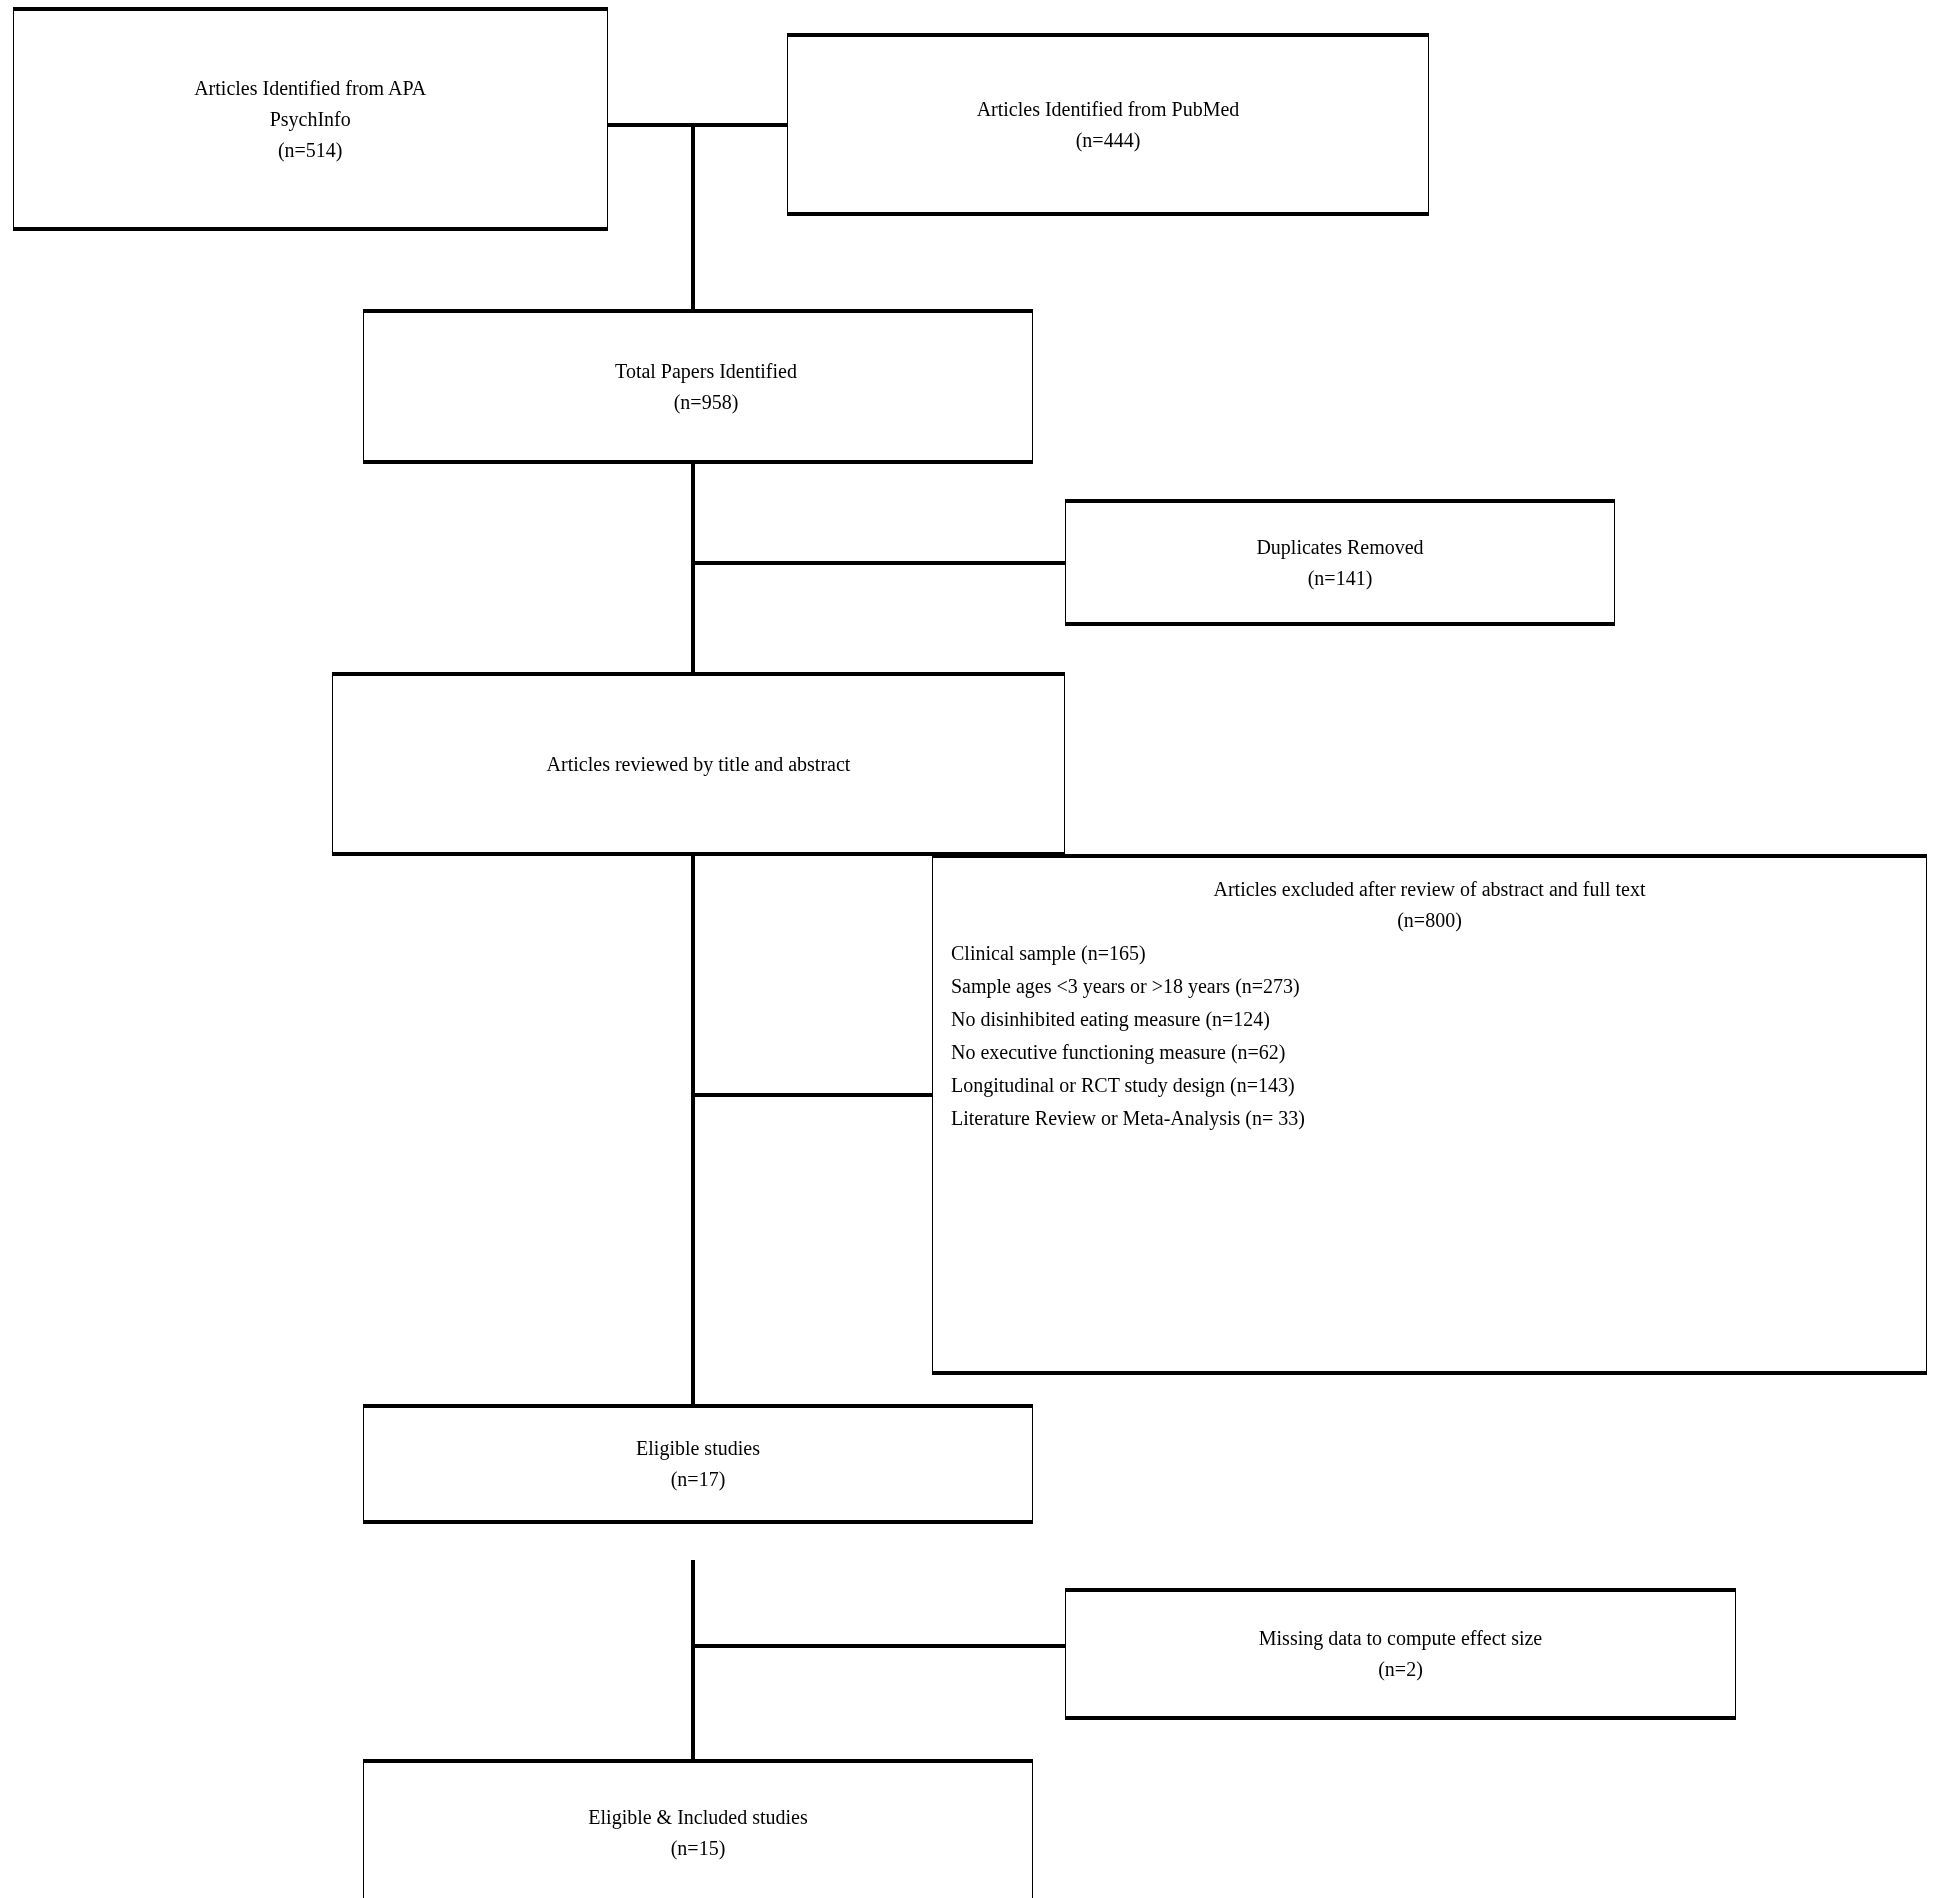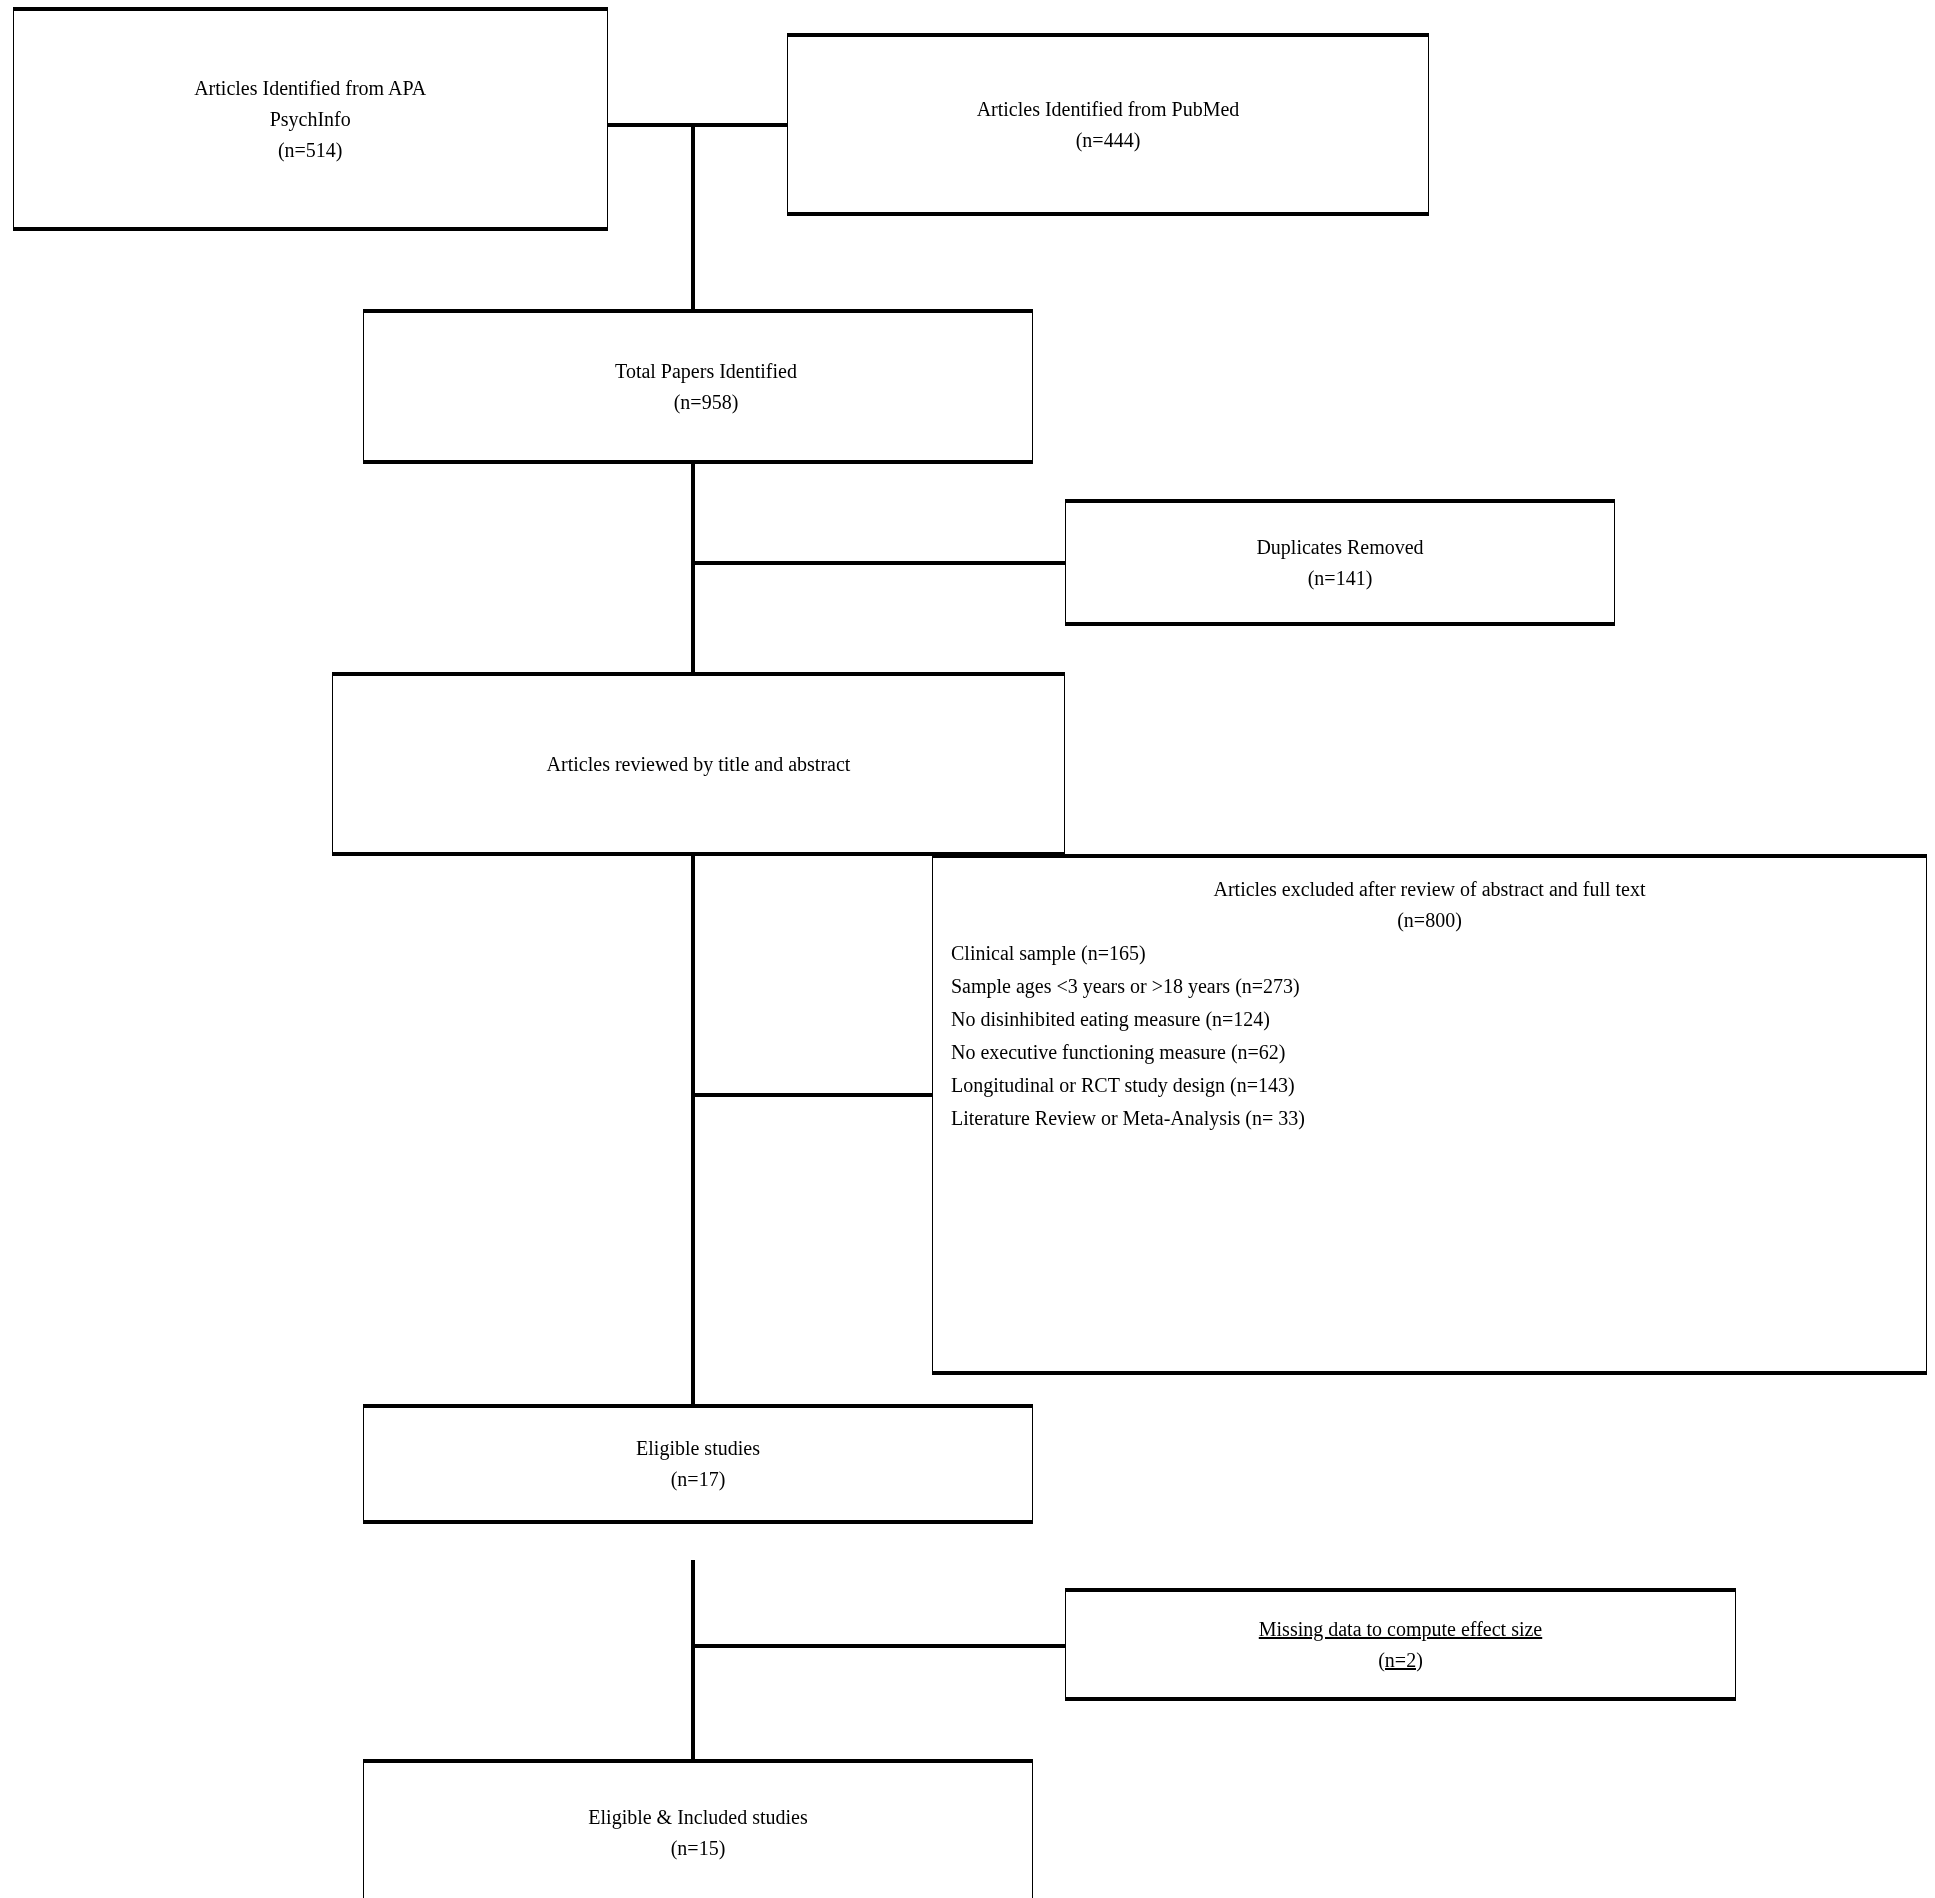--- a/index.html
+++ b/index.html
@@ -102,21 +102,21 @@
     <span class="li">No executive functioning measure (n=62)</span>
     <span class="li">Longitudinal or RCT study design (n=143)</span>
     <span class="li">Literature Review or Meta-Analysis (n= 33)</span>
   </div>
 
   <div class="box" style="left:363px;top:1404px;width:670px;height:120px;">
     <span class="ln">Eligible studies</span>
     <span class="ln">(n=17)</span>
   </div>
 
-  <div class="box" style="left:1065px;top:1588px;width:671px;height:113px;text-decoration:underline;">
+  <div class="box" style="left:1065px;top:1588px;width:671px;height:132px;">
     <span class="ln">Missing data to compute effect size</span>
     <span class="ln">(n=2)</span>
   </div>
 
   <div class="box" style="left:363px;top:1759px;width:670px;height:148px;">
     <span class="ln">Eligible &amp; Included studies</span>
     <span class="ln">(n=15)</span>
   </div>
 
 </div>

